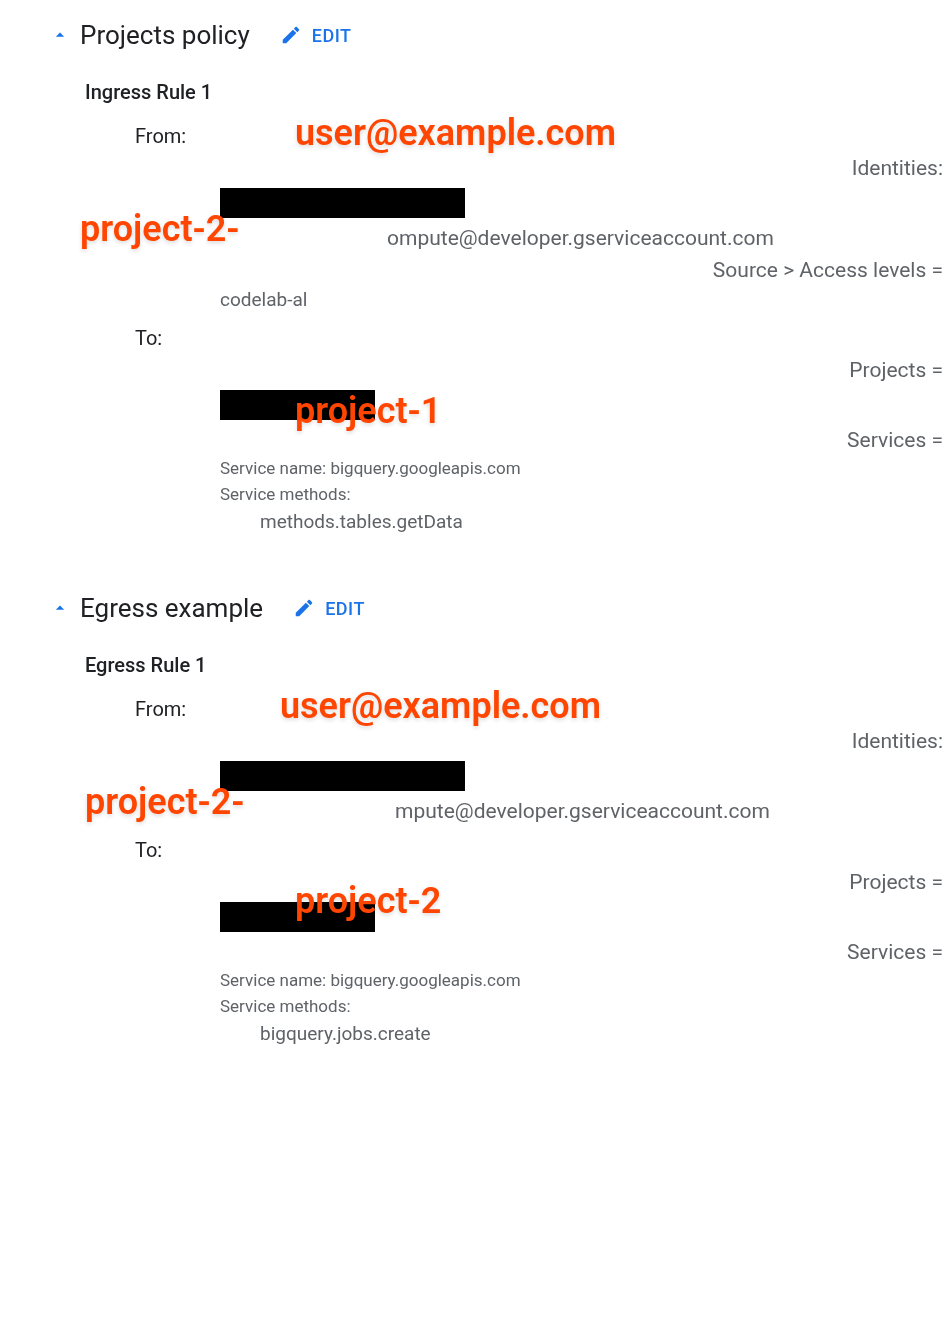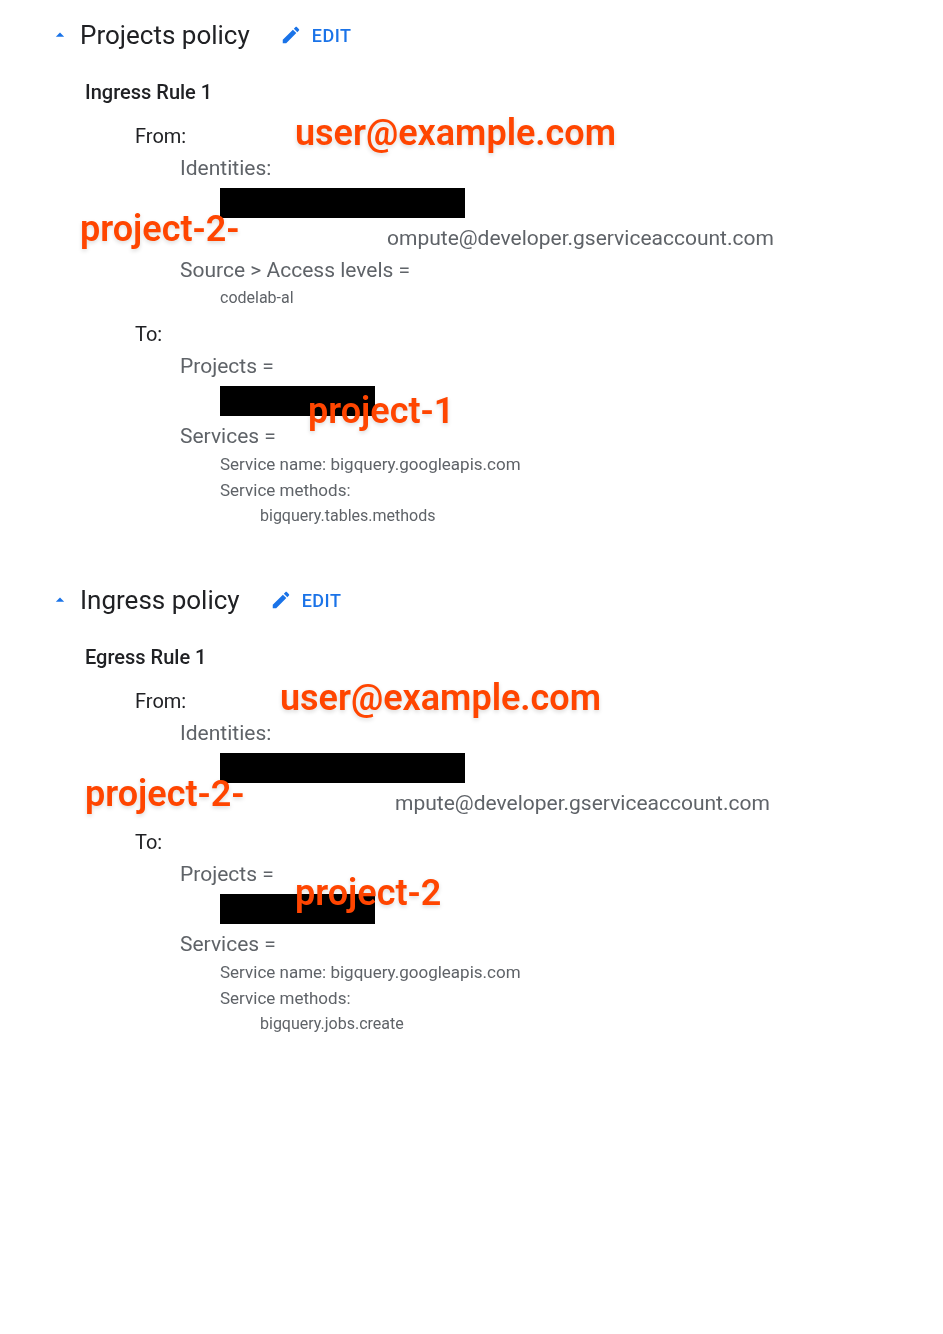--- a/index.html
+++ b/index.html
@@ -58,20 +58,21 @@
       color: #202124;
       padding-left: 50px;
       margin-top: 15px;
       margin-bottom: 8px;
     }
     .field-label {
       font-size: 21px;
       color: #5f6368;
       padding-left: 95px;
       margin-top: 8px;
+      text-align: right;
     }
     .identity-row {
       padding-left: 95px;
       margin-top: 8px;
       display: flex;
       align-items: flex-start;
       position: relative;
     }
     .redacted-block {
       background: #000;
@@ -80,21 +81,21 @@
       display: inline-block;
       margin-left: 40px;
     }
     .redacted-block.small { width: 155px; margin-left: 40px; }
     .sa-suffix {
       font-size: 21px;
       color: #5f6368;
       margin-left: 4px;
     }
     .value-text {
-      font-size: 16px;
+      font-size: 19px;
       color: #5f6368;
       padding-left: 135px;
       margin-top: 6px;
     }
     .value-text.indent2 { padding-left: 175px; }
     .annotation {
       position: absolute;
       color: #ff4500;
       font-size: 36px;
       font-weight: 600;
@@ -145,36 +146,36 @@
       <span class="sa-suffix">ompute@developer.gserviceaccount.com</span>
     </div>
     <div class="field-label">Source &gt; Access levels =</div>
     <div class="value-text">codelab-al</div>
 
     <div class="section-label">To:</div>
     <div class="field-label">Projects =</div>
     <div class="identity-row">
       <span class="redacted-block small"></span>
     </div>
-    <div class="annotation" style="left:308px; top:310px;">project-1</div>
+    <div class="annotation" style="left:295px; top:310px;">project-1</div>
     <div class="field-label">Services =</div>
     <div class="service-name-text">Service name: bigquery.googleapis.com</div>
     <div class="service-name-text">Service methods:</div>
-    <div class="value-text indent2">bigquery.tables.methods</div>
+    <div class="value-text indent2">methods.tables.getData</div>
   </div>
 </div>
 
 <div class="policy-section">
   <div class="policy-header">
     <span class="chevron-icon">
       <svg width="20" height="20" viewBox="0 0 24 24" fill="#1a73e8">
           <path d="M7 14l5-5 5 5z"></path>
         </svg>
     </span>
-    <span class="policy-title">Ingress policy</span>
+    <span class="policy-title">Egress example</span>
     <span class="edit-button">
       <span class="pencil-icon">
         <svg width="22" height="22" viewBox="0 0 24 24" fill="#1a73e8">
             <path d="M3 17.25V21h3.75L17.81 9.94l-3.75-3.75L3 17.25zM20.71 7.04c.39-.39.39-1.02 0-1.41l-2.34-2.34c-.39-.39-1.02-.39-1.41 0l-1.83 1.83 3.75 3.75 1.83-1.83z"></path>
           </svg>
       </span>
       <span>EDIT</span>
     </span>
   </div>
 

